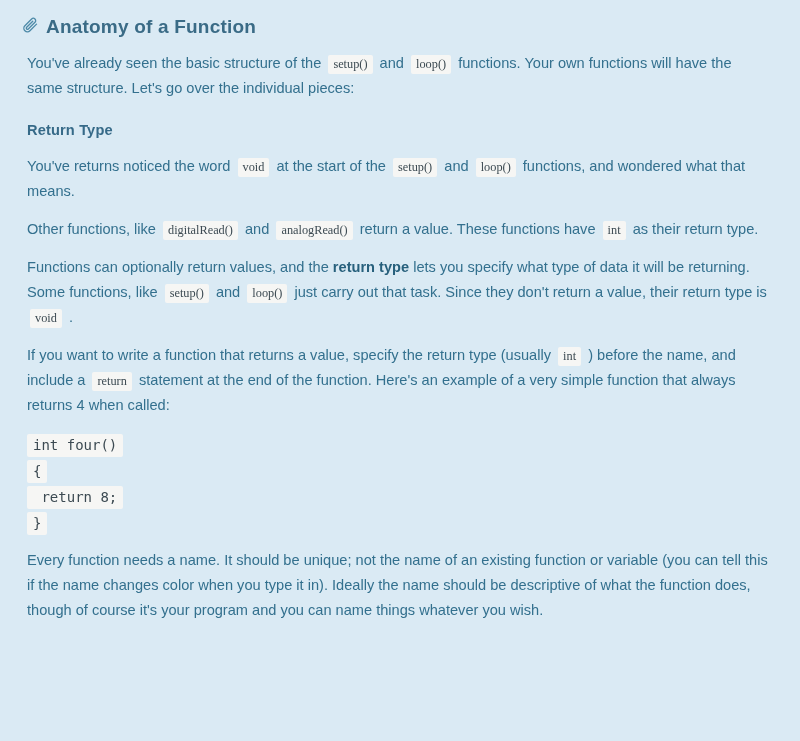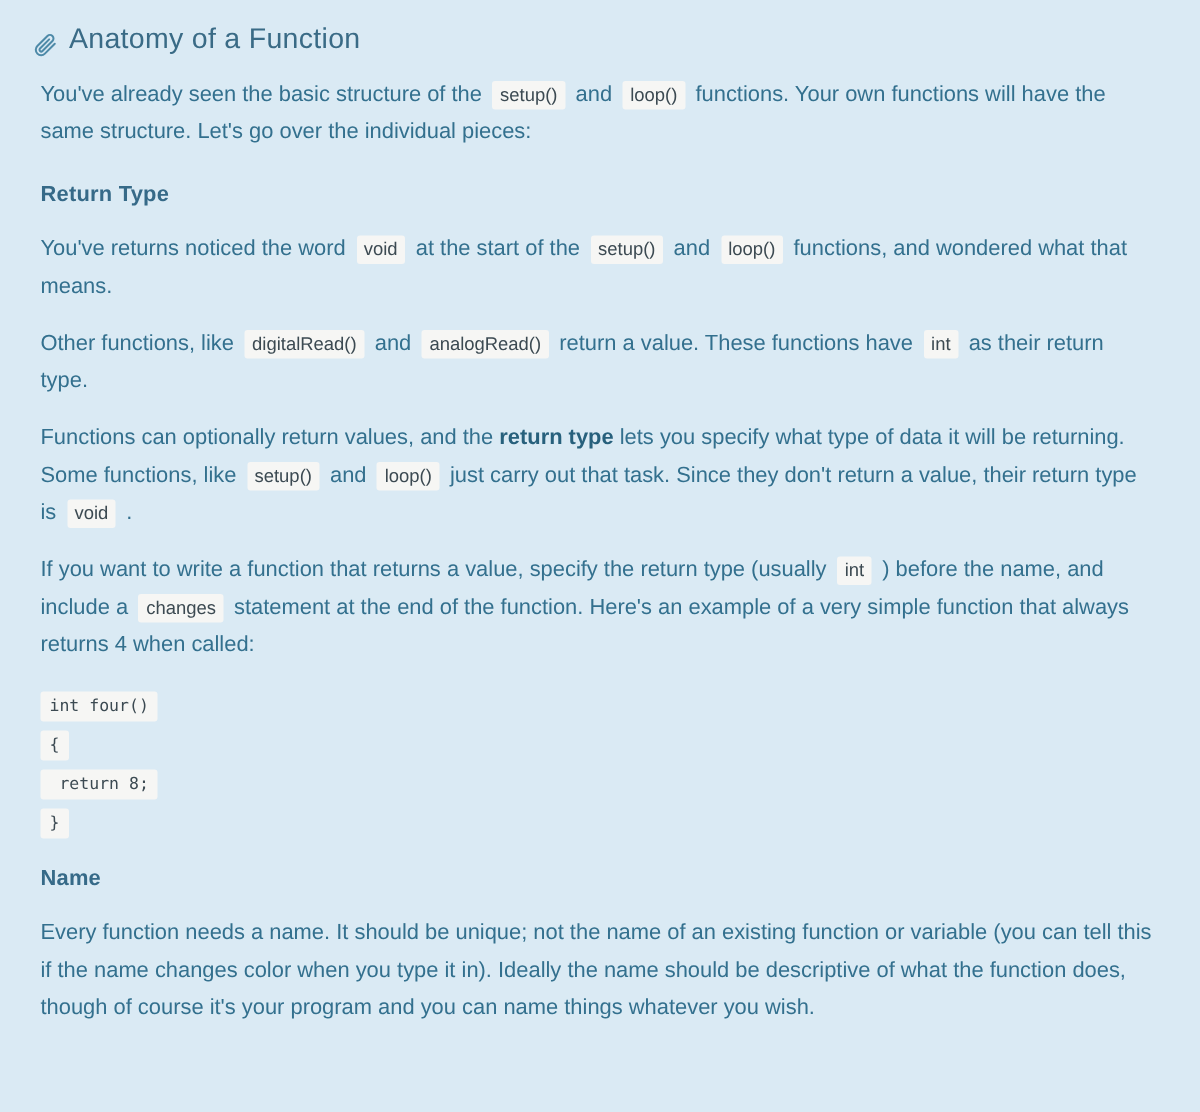--- a/index.html
+++ b/index.html
@@ -18,25 +18,25 @@
     width: 800px;
     height: 741px;
     box-sizing: border-box;
     padding: 12px 18px 0 14px;
     background: #daeaf4;
   }
 
   
   .doc-title {
     display: flex;
-    align-items: flex-end;
+    align-items: flex-start;
     gap: 7px;
     margin: 4px 0 13px 8px;
     font-size: 19px;
-    font-weight: normal;
+    font-weight: bold;
     color: #3a6b86;
     letter-spacing: 0.2px;
   }
   .doc-title .clip-icon {
     display: inline-flex;
     width: 17px;
     height: 17px;
     flex: 0 0 auto;
     color: #4e8aa8;
   }
@@ -58,21 +58,21 @@
   h3.section-heading {
     margin: 21px 0 16px 13px;
     font-size: 14.6px;
     font-weight: bold;
     color: #366a88;
     letter-spacing: 0.15px;
   }
 
   
   code.inline-code {
-    font-family: Liberation Sans, sans-serif;
+    font-family: Liberation Serif, serif;
     font-size: 12.3px;
     background: #f6f6f4;
     color: #3c4a52;
     padding: 2px 5px 3px 5px;
     border-radius: 2px;
     margin: 0 3px;
     white-space: pre;
     line-height: 1;
   }
 
@@ -81,21 +81,21 @@
     margin: 18px 0 16px 0;
     padding: 0 13px;
   }
   .code-block .code-line {
     display: block;
     margin: 0 0 8px 0;
   }
   .code-block .code-line:last-child { margin-bottom: 0; }
   .code-block .code-line code {
     font-family: "DejaVu Sans Mono", "Liberation Mono", monospace;
-    font-size: 11px;
+    font-size: 14px;
     background: #f6f6f4;
     color: #3c4a52;
     padding: 3px 6px 4px 6px;
     border-radius: 2px;
     white-space: pre;
     line-height: 1.15;
   }
 </style>
 </head>
 <body>
@@ -151,28 +151,27 @@
     <code class="inline-code">loop()</code>
     <span>just carry out that task. Since they don't return a value, their return type is</span>
     <code class="inline-code">void</code>
     <span>.</span>
   </p>
 
   <p class="para">
     <span>If you want to write a function that returns a value, specify the return type (usually</span>
     <code class="inline-code">int</code>
     <span>) before the name, and include a</span>
-    <code class="inline-code">changes</code>
+    <code class="inline-code">return</code>
     <span>statement at the end of the function. Here's an example of a very simple function that always returns 4 when called:</span>
   </p>
 
   <div class="code-block">
     <span class="code-line"><code>int four()</code></span>
     <span class="code-line"><code>{</code></span>
     <span class="code-line"><code> return 8;</code></span>
     <span class="code-line"><code>}</code></span>
   </div>
 
-  <h3 class="section-heading">Name</h3>
 
   <p class="para">Every function needs a name. It should be unique; not the name of an existing function or variable (you can tell this if the name changes color when you type it in). Ideally the name should be descriptive of what the function does, though of course it's your program and you can name things whatever you wish.</p>
 
 </div>
 
 </body></html>

